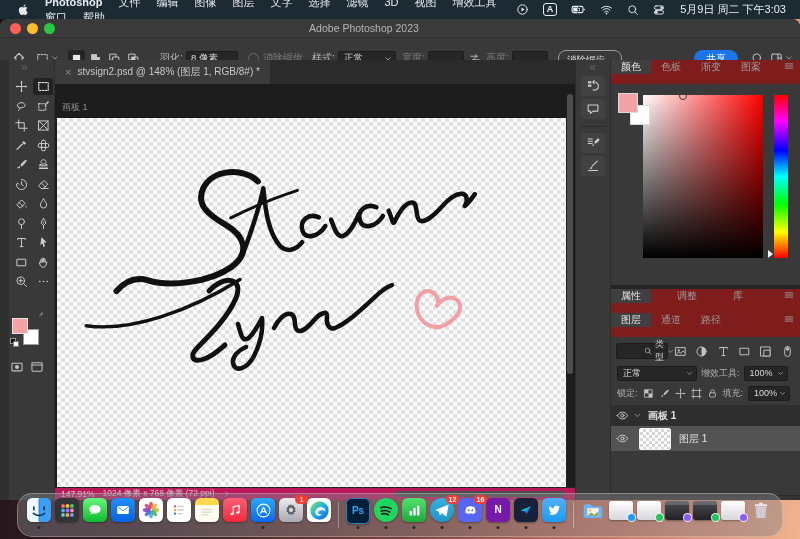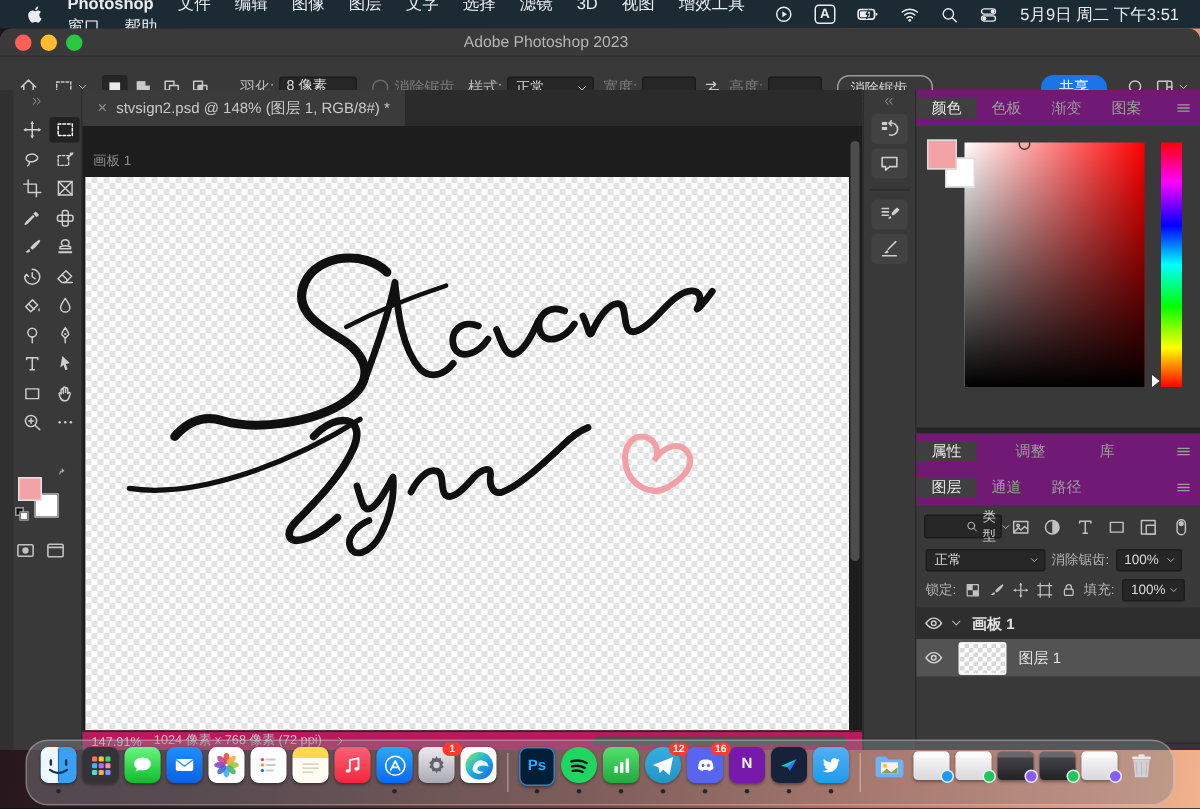--- a/index.html
+++ b/index.html
@@ -69,21 +69,21 @@
     display:flex;align-items:center;color:#c6c6c6;font-size:8.5px;gap:8px;padding:0 6px;box-sizing:border-box;}
   .statusbar .zoombox{color:#d2d2d2;}
   .hscroll{left:340px;top:3px;width:170px;height:6px;background:#4d4d4d;border-radius:3px;}
   
   .strip{left:575px;top:41px;width:35px;height:440px;background:#393939;border-left:1px solid #2c2c2c;box-sizing:border-box;}
   .strip .coll{left:12px;top:3px;color:#8a8a8a;}
   .strip-btn{left:5px;width:24px;height:20px;border-radius:3px;background:#424242;display:flex;align-items:center;justify-content:center;color:#cfcfcf;}
   .strip-sep{left:4px;width:27px;height:1px;background:#2c2c2c;}
   
   .rpanel{left:610px;top:41px;width:190px;height:440px;background:#393939;border-left:1px solid #2c2c2c;box-sizing:border-box;}
-  .phead{left:0;width:190px;height:24px;background:#701a75;display:flex;align-items:center;color:#9d9d9d;font-size:10px;}
+  .phead{left:0;width:190px;height:24px;background:#7f1d1d;display:flex;align-items:flex-start;color:#9d9d9d;font-size:10px;}
   .ptab{padding:0 10px;display:flex;align-items:center;white-space:nowrap;}
   .ptab.active{background:#3f3f3f;color:#e8e8e8;}
   .phead .ham{margin-left:auto;display:flex;align-items:center;padding-right:6px;color:#9d9d9d;}
   .gap{left:0;width:190px;background:#242424;}
   
   .cswatches{left:7px;top:33px;width:36px;height:36px;}
   .cswatch{width:20px;height:20px;box-sizing:border-box;}
   .cswatch.fg{left:0;top:0;border:1px solid #dcdcdc;z-index:2;}
   .cswatch.bg{left:12px;top:12px;border:1px solid #dcdcdc;background:#fff;z-index:1;}
   .sv-square{left:32px;top:35px;width:120px;height:163px;
@@ -192,21 +192,21 @@
           </svg>
         </span>
       <span class="mb-ic">
           <svg viewBox="0 0 16 16" width="12" height="12" fill="none" stroke="currentColor" stroke-width="1.2" stroke-linecap="round" stroke-linejoin="round">
             <rect x="1.8" y="2.6" width="12.4" height="4.6" rx="2.3"></rect>
             <circle cx="11.6" cy="4.9" r="1.7" fill="currentColor" stroke="none"></circle>
             <rect x="1.8" y="8.8" width="12.4" height="4.6" rx="2.3"></rect>
             <circle cx="4.4" cy="11.1" r="1.7" fill="currentColor" stroke="none"></circle>
           </svg>
         </span>
-      <span class="mb-date">5月9日 周二 下午3:51</span>
+      <span class="mb-date">5月9日 周二 下午3:03</span>
     </div>
   </div>
 
   <div class="abs pswindow">
 
     <div class="abs titlebar">
       <span class="abs tl r"></span>
       <span class="abs tl y"></span>
       <span class="abs tl g"></span>
       <div class="abs win-title">Adobe Photoshop 2023</div>
@@ -670,21 +670,21 @@
       </div>
       <div class="abs lrow" style="top:303px;height:20px;padding:0 6px;box-sizing:border-box;gap:4px;">
         <span class="ldd" style="width:80px;">
           <span>正常</span>
           <span>
               <svg viewBox="0 0 16 16" width="7" height="7" fill="none" stroke="currentColor" stroke-width="1.2" stroke-linecap="round" stroke-linejoin="round">
                 <path d="M3.6 5.6L8 10l4.4-4.4"></path>
               </svg>
             </span>
         </span>
-        <span class="llabel">消除锯齿:</span>
+        <span class="llabel">增效工具:</span>
         <span class="ldd" style="width:44px;">
           <span>100%</span>
           <span>
               <svg viewBox="0 0 16 16" width="7" height="7" fill="none" stroke="currentColor" stroke-width="1.2" stroke-linecap="round" stroke-linejoin="round">
                 <path d="M3.6 5.6L8 10l4.4-4.4"></path>
               </svg>
             </span>
         </span>
       </div>
       <div class="abs lrow" style="top:324px;height:18px;padding:0 6px;box-sizing:border-box;gap:5px;">

